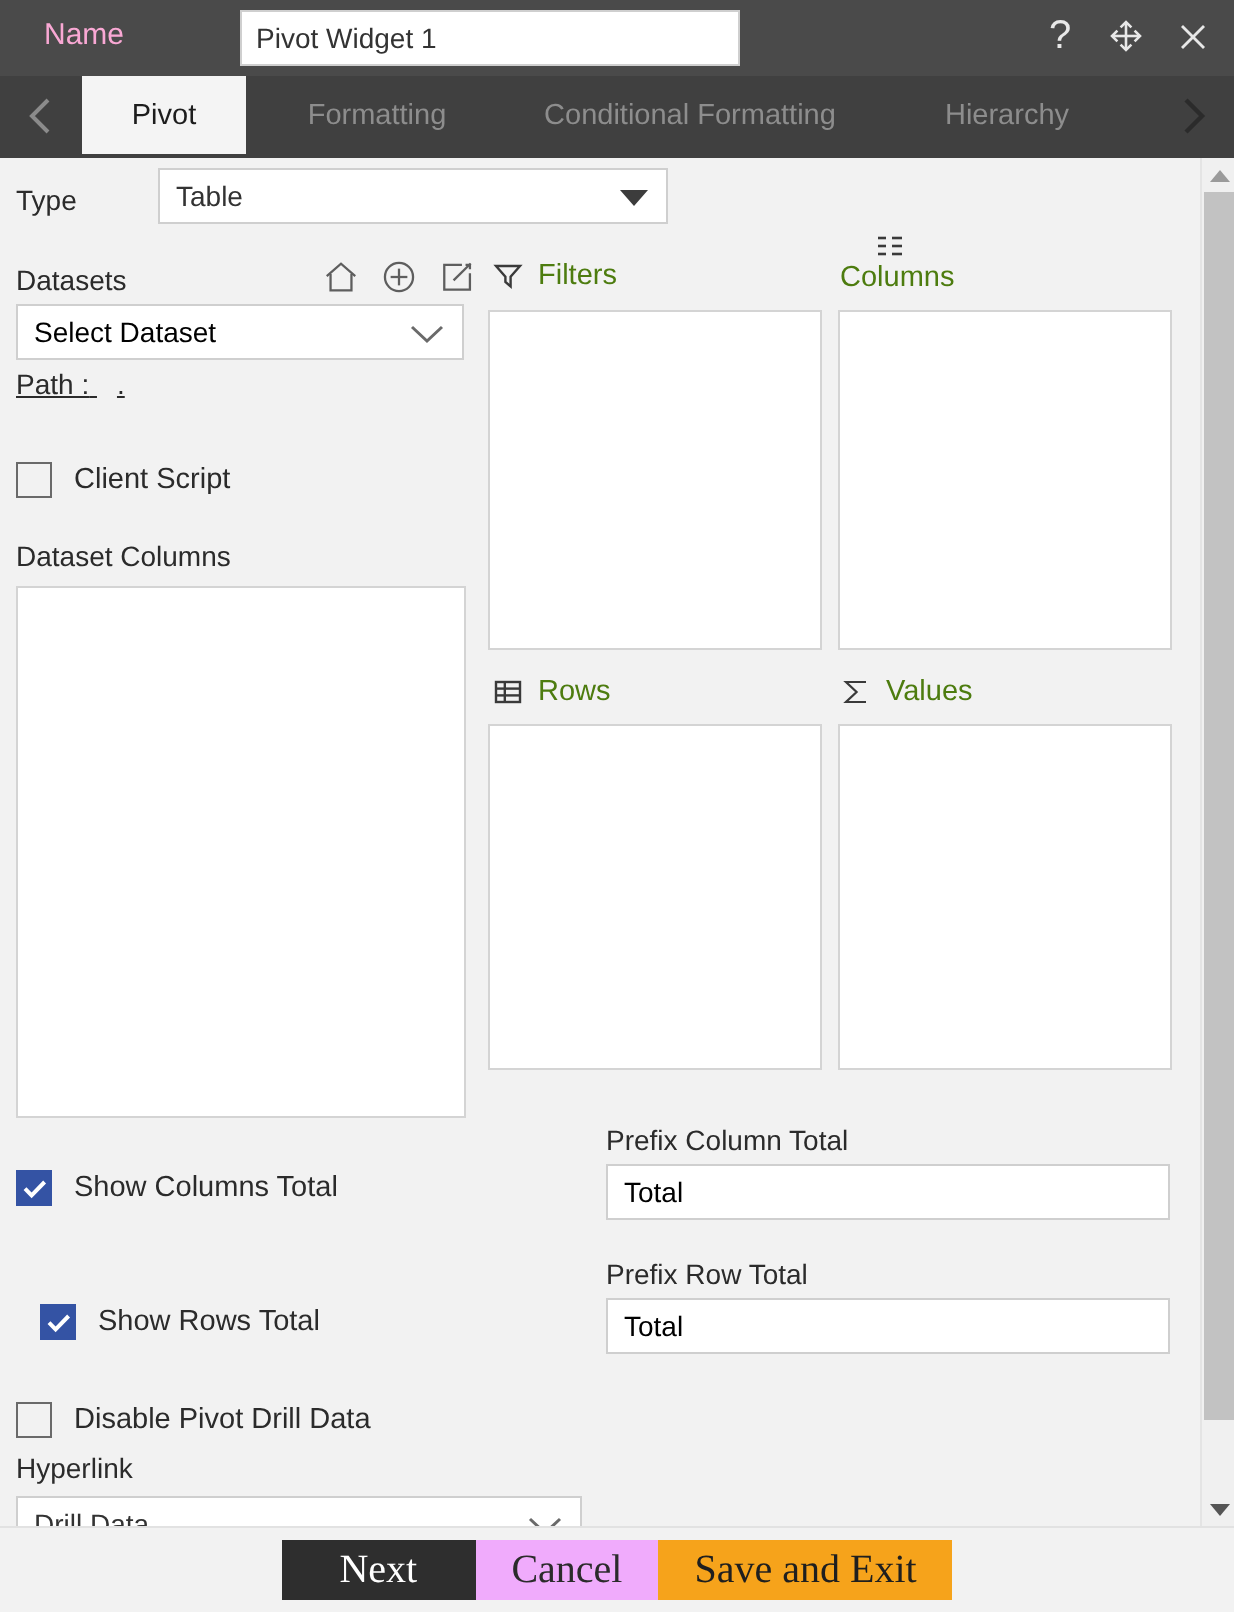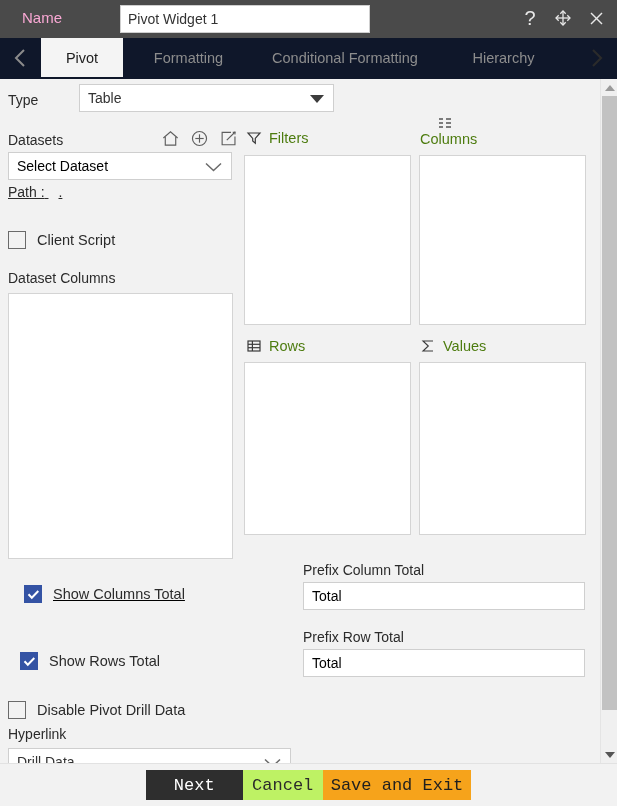--- a/index.html
+++ b/index.html
@@ -47,21 +47,21 @@
     color: #e8e8e8;
     cursor: pointer;
   }
   .ticon svg { display: block; }
   .help-glyph { font-size: 20px; line-height: 20px; color: #e8e8e8; }
 
   
   .tabbar {
     position: absolute; left: 0; top: 38px;
     width: 617px; height: 52px;
-    background: #0f172a;
+    background: #404040;
     border-bottom: 1px solid #c8c8c8;
   }
   .tab-arrow {
     position: absolute; top: 0; height: 39px; width: 41px;
     display: flex; align-items: center; justify-content: center;
     cursor: pointer;
   }
   .tab-arrow.left { left: 0; }
   .tab-arrow.right { right: 0; }
   .tab-arrow svg { display: block; }
@@ -204,30 +204,30 @@
   .footer {
     position: absolute; left: 0; bottom: 0;
     width: 617px; height: 43px;
     background: #f2f2f2;
     border-top: 1px solid #e2e2e2;
     display: flex; align-items: center; justify-content: center;
     gap: 0px;
   }
   .btn {
     height: 30px;
-    font-size: 17px;
+    font-size: 20px;
     display: flex; align-items: center; justify-content: center;
     cursor: pointer;
     border: none;
-    font-family: Liberation Mono, monospace;
-    padding: 0 8px;
+    font-family: Liberation Serif, serif;
+    padding: 0 18px;
     white-space: nowrap;
   }
   .btn-next { background: #2e2e2e; color: #ffffff; min-width: 97px; }
-  .btn-cancel { background: #bef264; color: #2b2b2b; min-width: 80px; }
+  .btn-cancel { background: #f0abfc; color: #2b2b2b; min-width: 80px; }
   .btn-save { background: #f6a31b; color: #1f1f1f; min-width: 100px; }
 </style>
 </head>
 <body>
 
 <div id="app">
 
   <div class="titlebar">
     <div class="title-name-label">Name</div>
     <div class="title-name-input">Pivot Widget 1</div>
@@ -318,21 +318,21 @@
     </div>
 
     <div class="cbrow" style="left:8px; top:152px;">
       <span class="cbox"></span>
       <span class="cb-label">Client Script</span>
     </div>
 
     <div class="lbl" style="left:8px; top:191px;">Dataset Columns</div>
     <div class="zone-box" style="left:8px; top:214px; width:225px; height:266px;"></div>
 
-    <div class="cbrow" style="left:24px; top:585px; top:506px;text-decoration:underline;">
+    <div class="cbrow" style="left:8px; top:585px; top:506px;">
       <span class="cbox checked">
         <svg width="13" height="11" viewBox="0 0 13 11" fill="none" stroke="#ffffff" stroke-width="2">
           <polyline points="1.5,5.3 4.8,8.7 11.3,2"></polyline>
         </svg>
       </span>
       <span class="cb-label">Show Columns Total</span>
     </div>
 
     <div class="cbrow" style="left:8px; top:573px;padding-left:12px;">
       <span class="cbox checked">

